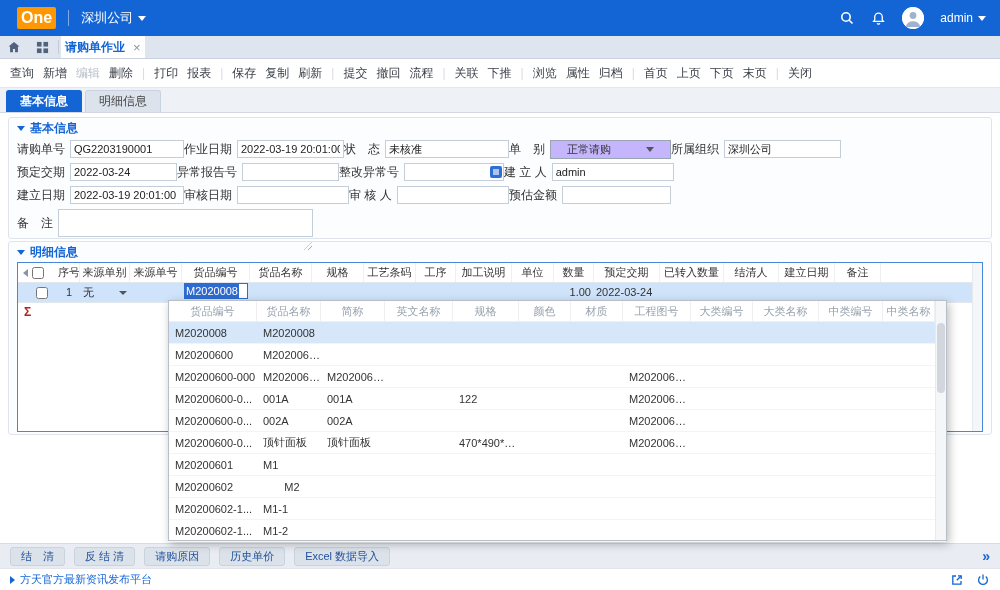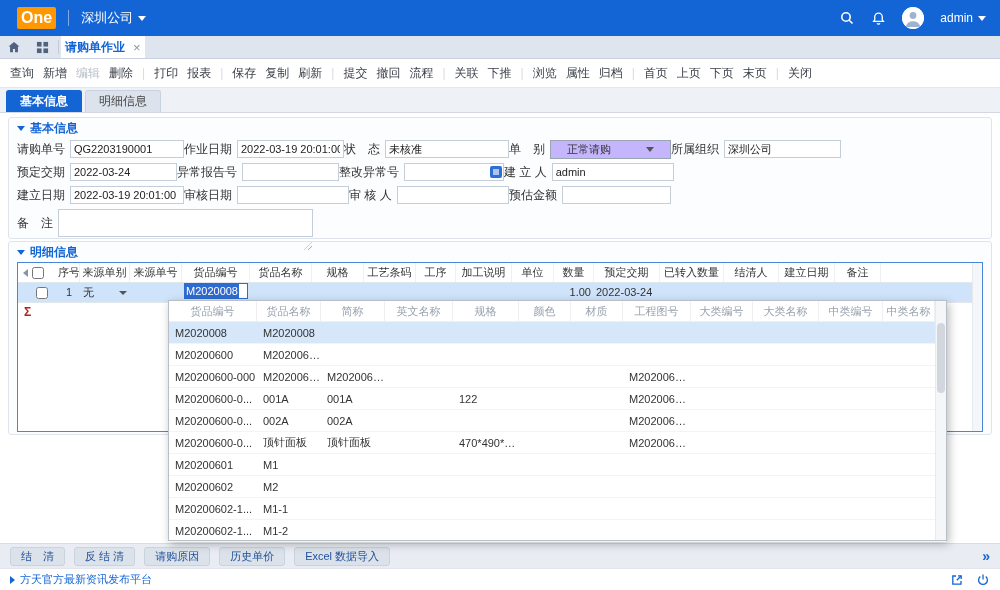--- a/index.html
+++ b/index.html
@@ -490,21 +490,21 @@
           <div class="pp-cell" style="width: 52px;"></div>
           <div class="pp-cell" style="width: 52px;"></div>
           <div class="pp-cell" style="width: 68px;"></div>
           <div class="pp-cell" style="width: 62px;"></div>
           <div class="pp-cell" style="width: 66px;"></div>
           <div class="pp-cell" style="width: 64px;"></div>
           <div class="pp-cell" style="width: 52px;"></div>
         </div>
         <div class="pp-row">
           <div class="pp-cell" style="width: 88px;">M20200602</div>
-          <div class="pp-cell" style="width: 64px;">M2</div>
+          <div class="pp-cell" style="width: 64px; text-align: center;">M2</div>
           <div class="pp-cell" style="width: 64px;"></div>
           <div class="pp-cell" style="width: 68px;"></div>
           <div class="pp-cell" style="width: 66px;"></div>
           <div class="pp-cell" style="width: 52px;"></div>
           <div class="pp-cell" style="width: 52px;"></div>
           <div class="pp-cell" style="width: 68px;"></div>
           <div class="pp-cell" style="width: 62px;"></div>
           <div class="pp-cell" style="width: 66px;"></div>
           <div class="pp-cell" style="width: 64px;"></div>
           <div class="pp-cell" style="width: 52px;"></div>

